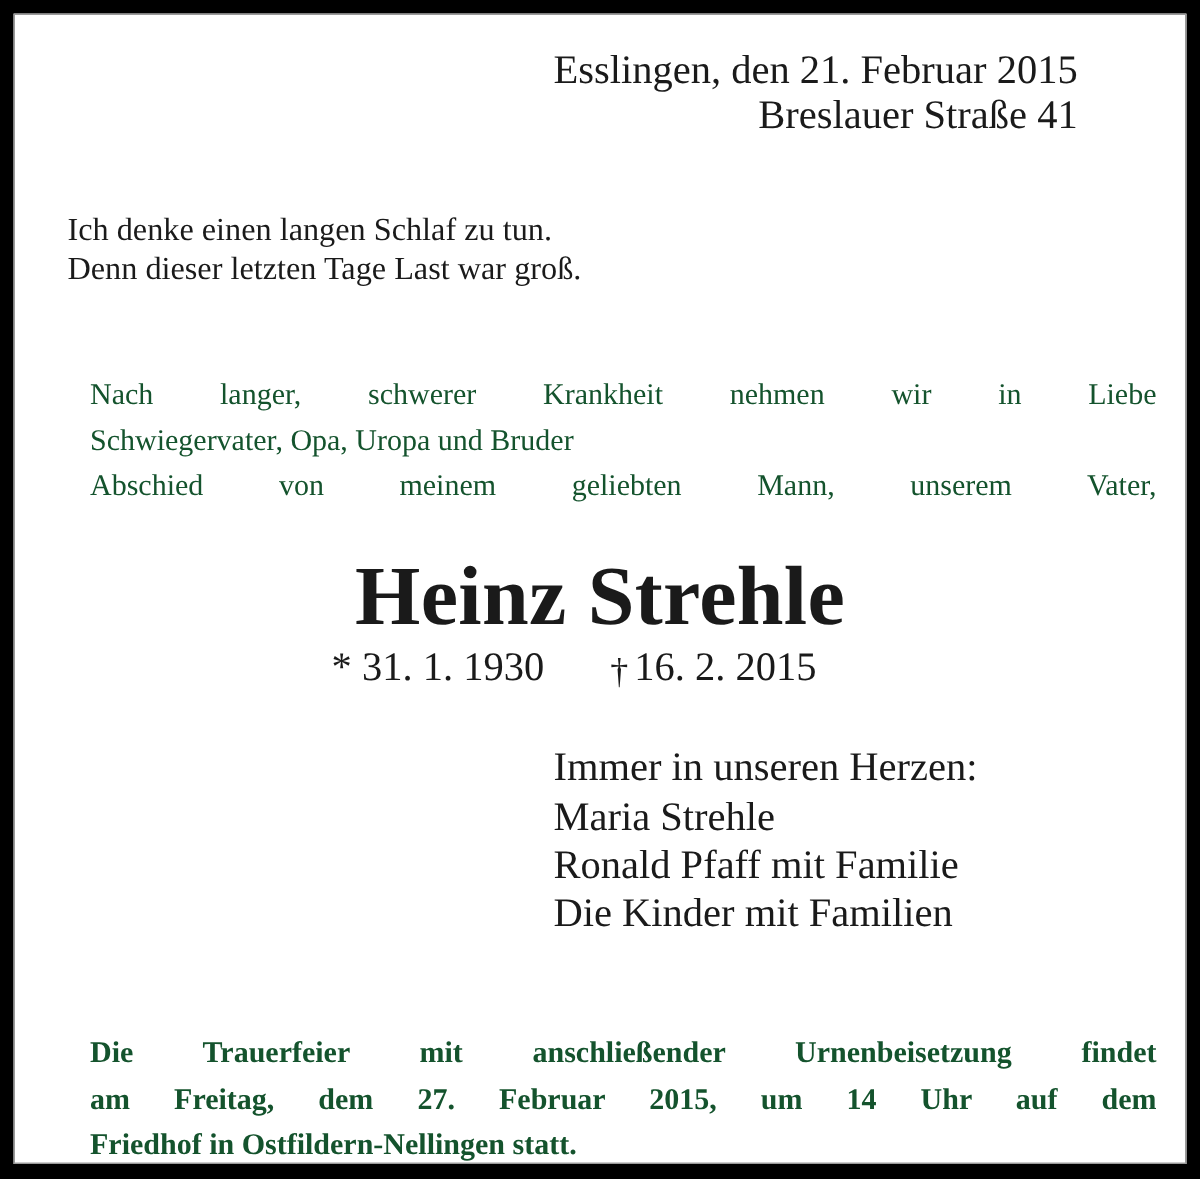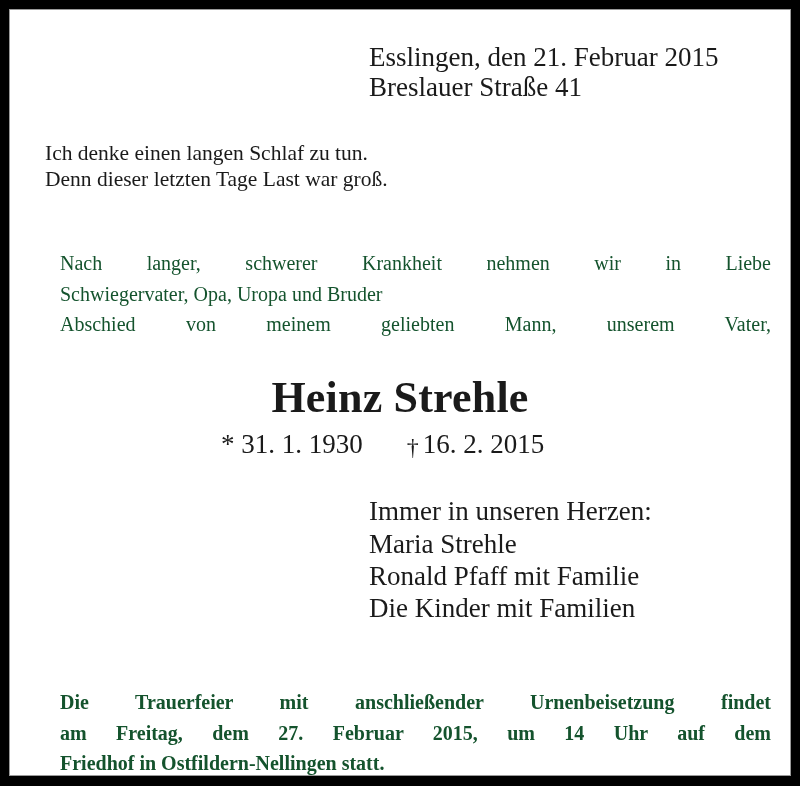--- a/index.html
+++ b/index.html
@@ -31,23 +31,24 @@
     }
     .txt {
       position: absolute;
       font-family: "Liberation Serif", "DejaVu Serif", serif;
       color: #1a1a1a;
       margin: 0;
       white-space: nowrap;
     }
     .header {
       left: 360px;
-      top: 33px;
+      top: 22px;
       font-size: 27px;
       line-height: 30px;
+      text-align: right;
     }
     .header .line { display: block; }
     .quote {
       left: 36px;
       top: 131px;
       font-size: 21.5px;
       line-height: 26px;
     }
     .quote .line { display: block; }
     .justified {
@@ -68,21 +69,21 @@
     }
     .justified .jline.last {
       text-align-last: left;
     }
     .intro { top: 224px; }
     .name {
       left: 0;
       width: 782px;
       top: 356px;
       text-align: center;
-      font-size: 44px;
+      font-size: 56px;
       font-weight: bold;
       line-height: 66px;
       letter-spacing: 0.2px;
     }
     .dates {
       left: 212px;
       top: 420px;
       font-size: 27px;
       line-height: 30px;
     }

